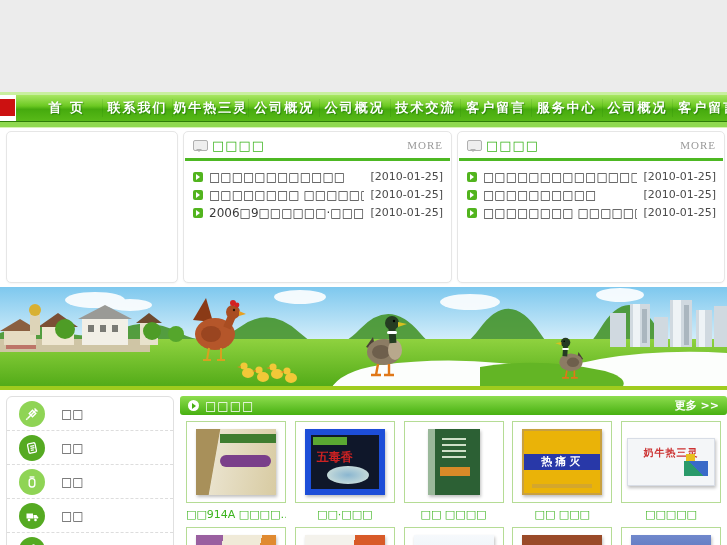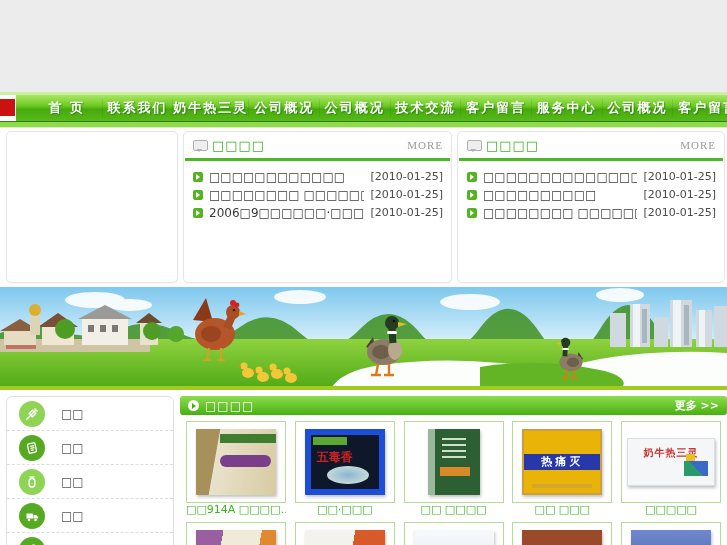--- a/index.html
+++ b/index.html
@@ -61,21 +61,21 @@
   .arrow-circle{width:11px;height:11px;border-radius:50%;background:#fff;position:relative;
                 margin-right:6px;flex:0 0 11px;}
   .arrow-circle::after{content:"";position:absolute;left:4px;top:2.5px;
                 border:3px solid transparent;border-left:4px solid #47b011;}
   .prod-title{color:#fff;font-weight:bold;font-size:12px;letter-spacing:1px;}
   .prod-more{margin-left:auto;color:#fff;font-size:11px;font-weight:bold;text-decoration:none;}
   .grid{display:flex;justify-content:space-between;padding:0 6px;margin-top:6px;}
   .pcell{width:100px;}
   .pbox{height:82px;border:1px solid #b5dc95;background:#fff;display:flex;
         align-items:center;justify-content:center;box-sizing:border-box;}
-  .pcap{text-align:center;color:#3cb41e;font-size:11px;white-space:nowrap;
+  .pcap{margin-top:5px;text-align:center;color:#3cb41e;font-size:11px;white-space:nowrap;
         overflow:hidden;}
   .pimg{width:80px;height:66px;position:relative;box-shadow:1px 2px 3px rgba(0,0,0,.25);}
   .p1{background:linear-gradient(100deg,#a8905a 0%,#a8905a 26%,#e9e2cc 27%,#d8cba2 100%);}
   .p1::before{content:"";position:absolute;top:5px;left:30%;right:0;height:9px;background:#3f7d2f;}
   .p1::after{content:"";position:absolute;top:26px;left:30%;right:5px;height:12px;
              background:#7a3f8a;border-radius:7px;}
   .p2{background:#0f172a;border:6px solid #1d4ed8;box-sizing:border-box;}
   .p2::before{content:"";position:absolute;top:2px;left:2px;width:34px;height:8px;background:#5aa832;}
   .p2::after{content:"";position:absolute;bottom:5px;left:16px;width:42px;height:18px;
              background:radial-gradient(#8ab6d0,#dce8de);border-radius:50%;}

